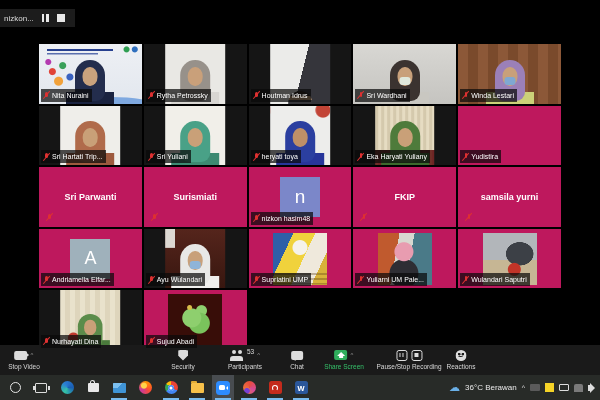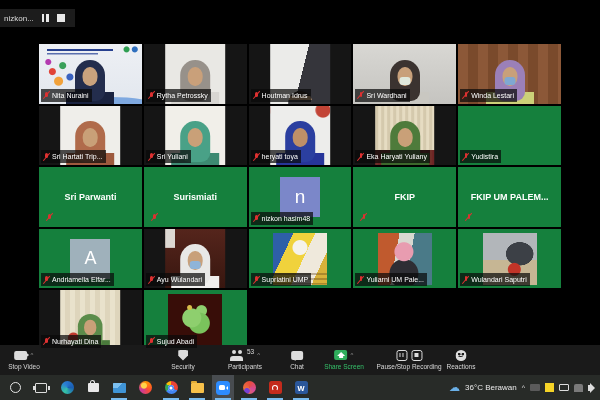--- a/index.html
+++ b/index.html
@@ -9,21 +9,21 @@
   
   .recpill{position:absolute;left:0;top:9px;height:18px;background:#1c1c1c;display:flex;
            align-items:center;gap:8px;padding:0 10px 0 4px;color:#ddd;font-size:8px;}
   .rp-pause{display:flex;gap:2px;}
   .rp-pause i{width:2.5px;height:8px;background:#e8e8e8;}
   .rp-stop{width:8px;height:8px;background:#e8e8e8;}
 
   
   .grid{position:absolute;left:39px;top:44px;width:522px;height:306px;display:grid;
         grid-template-columns:repeat(5,1fr);grid-template-rows:repeat(5,1fr);gap:2px;background:#000;}
-  .tile{position:relative;background:#15803d;overflow:hidden;}
+  .tile{position:relative;background:#be185d;overflow:hidden;}
   .fv{position:absolute;inset:0;overflow:hidden;}
   .pv{position:absolute;left:50%;top:0;transform:translateX(-50%);width:58%;height:100%;overflow:hidden;}
   .tile.dark{background:#151515;}
 
   
   .person{position:absolute;left:50%;bottom:0;transform:translateX(-50%);width:48px;height:44px;
           background:linear-gradient(var(--t),var(--t)) 50% 100%/100% 12px no-repeat;z-index:1;}
   .person::before{content:"";position:absolute;left:50%;top:0;transform:translateX(-50%);
           width:30px;height:41px;background:var(--h);border-radius:15px 15px 9px 9px;}
   .person::after{content:"";position:absolute;left:50%;top:7px;transform:translateX(-50%);
@@ -308,25 +308,25 @@
           <span class="mic"></span>
           <span>nizkon hasim48</span>
         </div>
     </div>
 
     <div class="tile">
       <div class="cname">FKIP</div>
       <span class="mic cmic"></span>
     </div>
 
-
     <div class="tile">
-      <div class="cname">FKIP UM PALEM...</div>
+      <div class="cname">samsila yurni</div>
       <span class="mic cmic"></span>
     </div>
+
 
     <div class="tile t17">
       <div class="sq-av">A</div>
       <div class="ntag">
           <span class="mic"></span>
           <span>Andriamella Elfar...</span>
         </div>
     </div>
 
     <div class="tile t18 dark">

